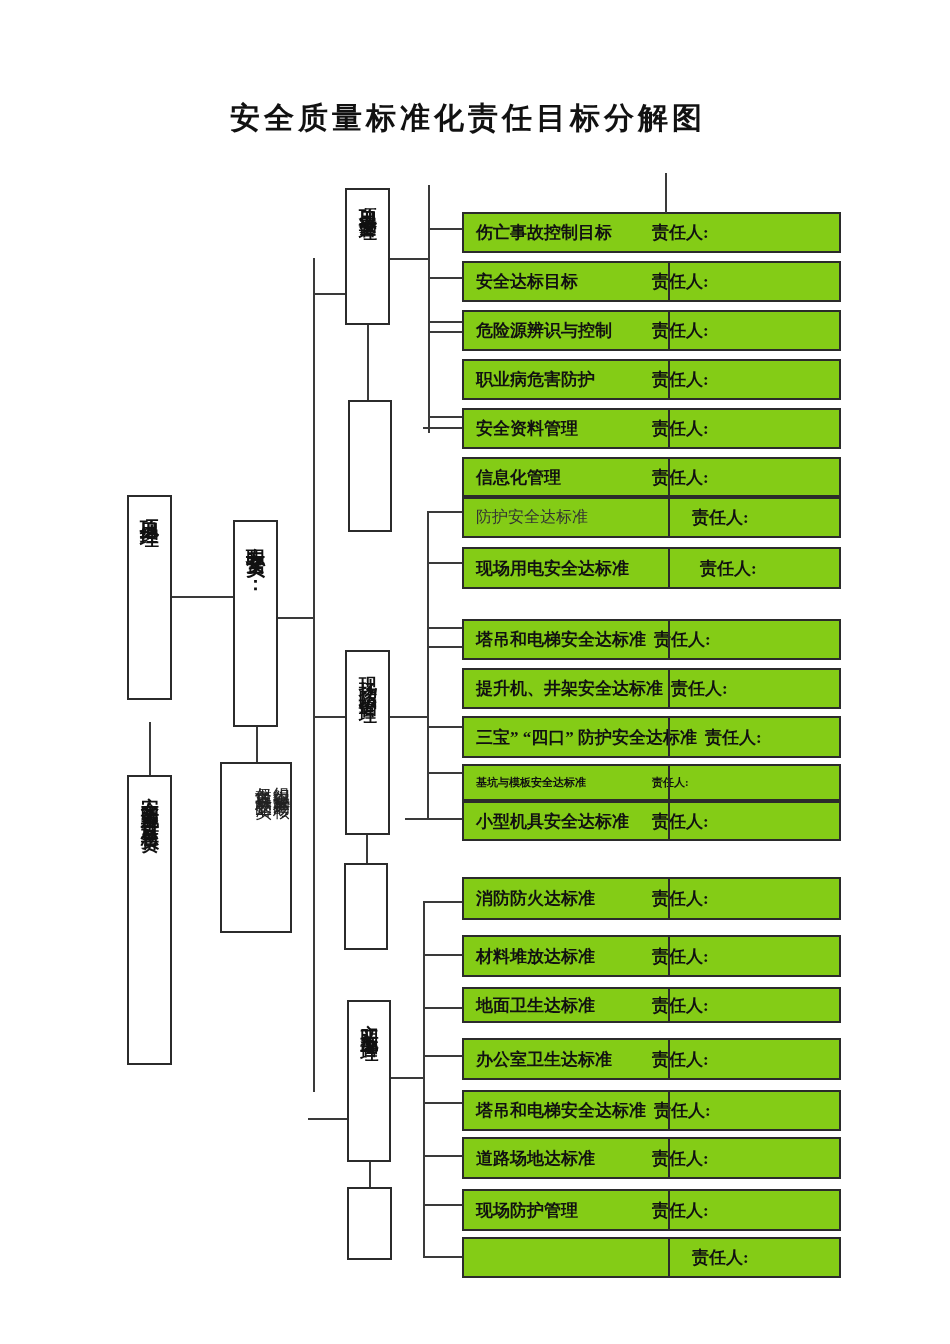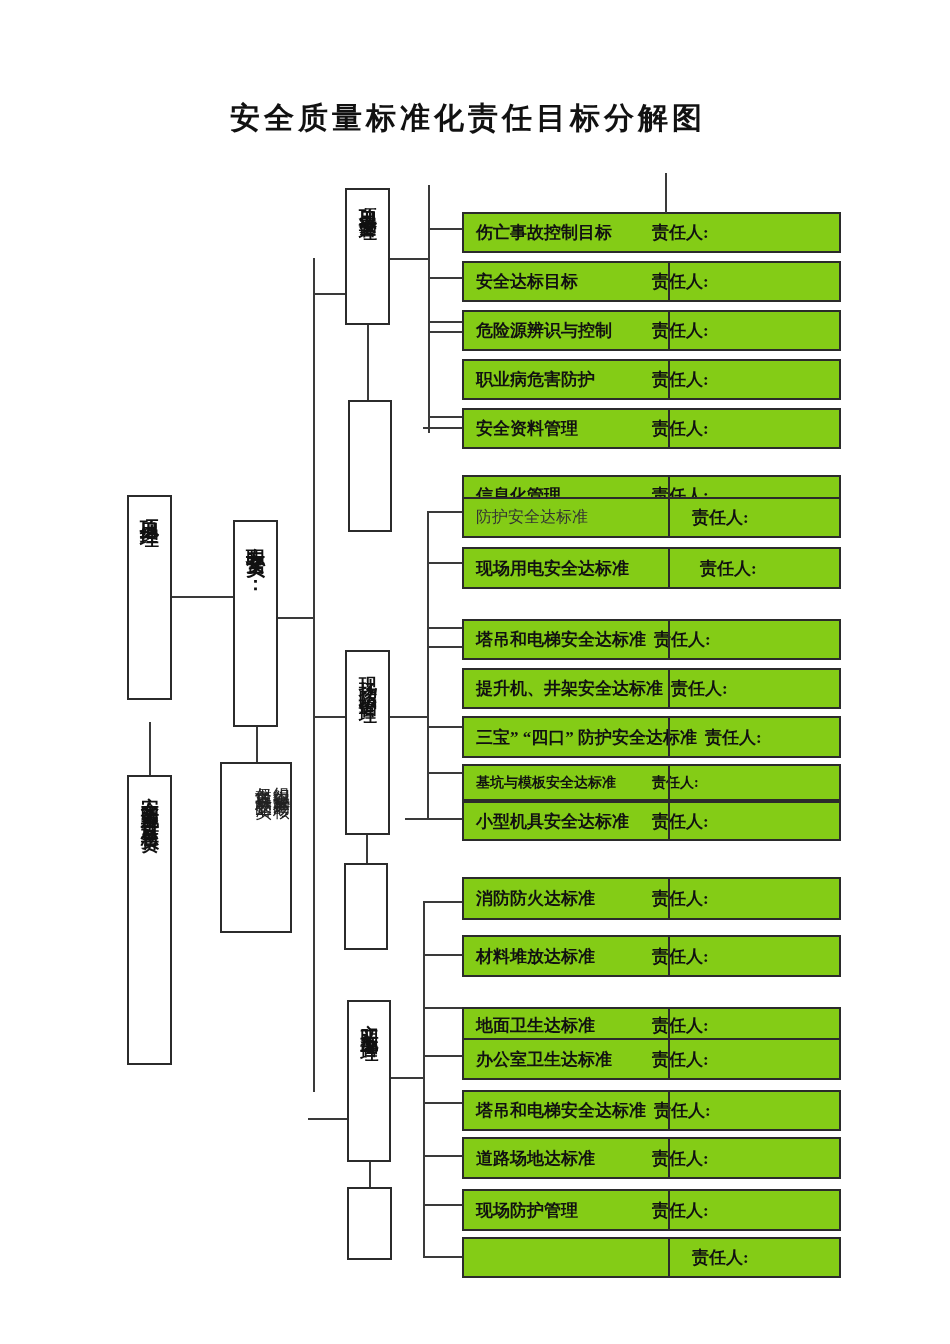--- a/index.html
+++ b/index.html
@@ -41,31 +41,31 @@
        box-sizing:border-box;display:flex;align-items:center;padding-left:12px;
        font-size:17px;font-weight:bold;white-space:nowrap;}
   .lbl{display:inline-block;min-width:168px;margin-right:8px;}
   .resp{font-weight:bold;}
   .cdiv{position:absolute;left:204px;top:0;bottom:0;width:2px;background:#2b2b2b;}
   .r1{top:212px;height:41px;}
   .r2{top:261px;height:41px;}
   .r3{top:310px;height:41px;}
   .r4{top:359px;height:41px;}
   .r5{top:408px;height:41px;}
-  .r6{top:475px;height:40px;align-items:center;}
+  .r6{top:457px;height:40px;align-items:center;}
   .r7{top:497px;height:41px;}
   .r8{top:547px;height:42px;gap:48px;}
   .r9{top:619px;height:41px;}
   .r10{top:668px;height:41px;}
   .r11{top:716px;height:42px;align-items:center;}
-  .r12{top:764px;height:37px;font-size:14px;}
+  .r12{top:764px;height:37px;font-size:11px;}
   .r13{top:801px;height:40px;}
   .r14{top:877px;height:43px;}
   .r15{top:935px;height:42px;}
-  .r16{top:987px;height:36px;margin-top:20px;}
+  .r16{top:987px;height:36px;}
   .r17{top:1038px;height:42px;}
   .r18{top:1090px;height:41px;}
   .r19{top:1137px;height:42px;}
   .r20{top:1189px;height:42px;}
   .r21{top:1237px;height:41px;}
   .r7 .lbl{font-weight:normal;font-size:16px;color:#333;min-width:0;}
   .r7 .resp{position:absolute;left:228px;}
   .r21 .resp{position:absolute;left:228px;}
 </style>
 </head>

